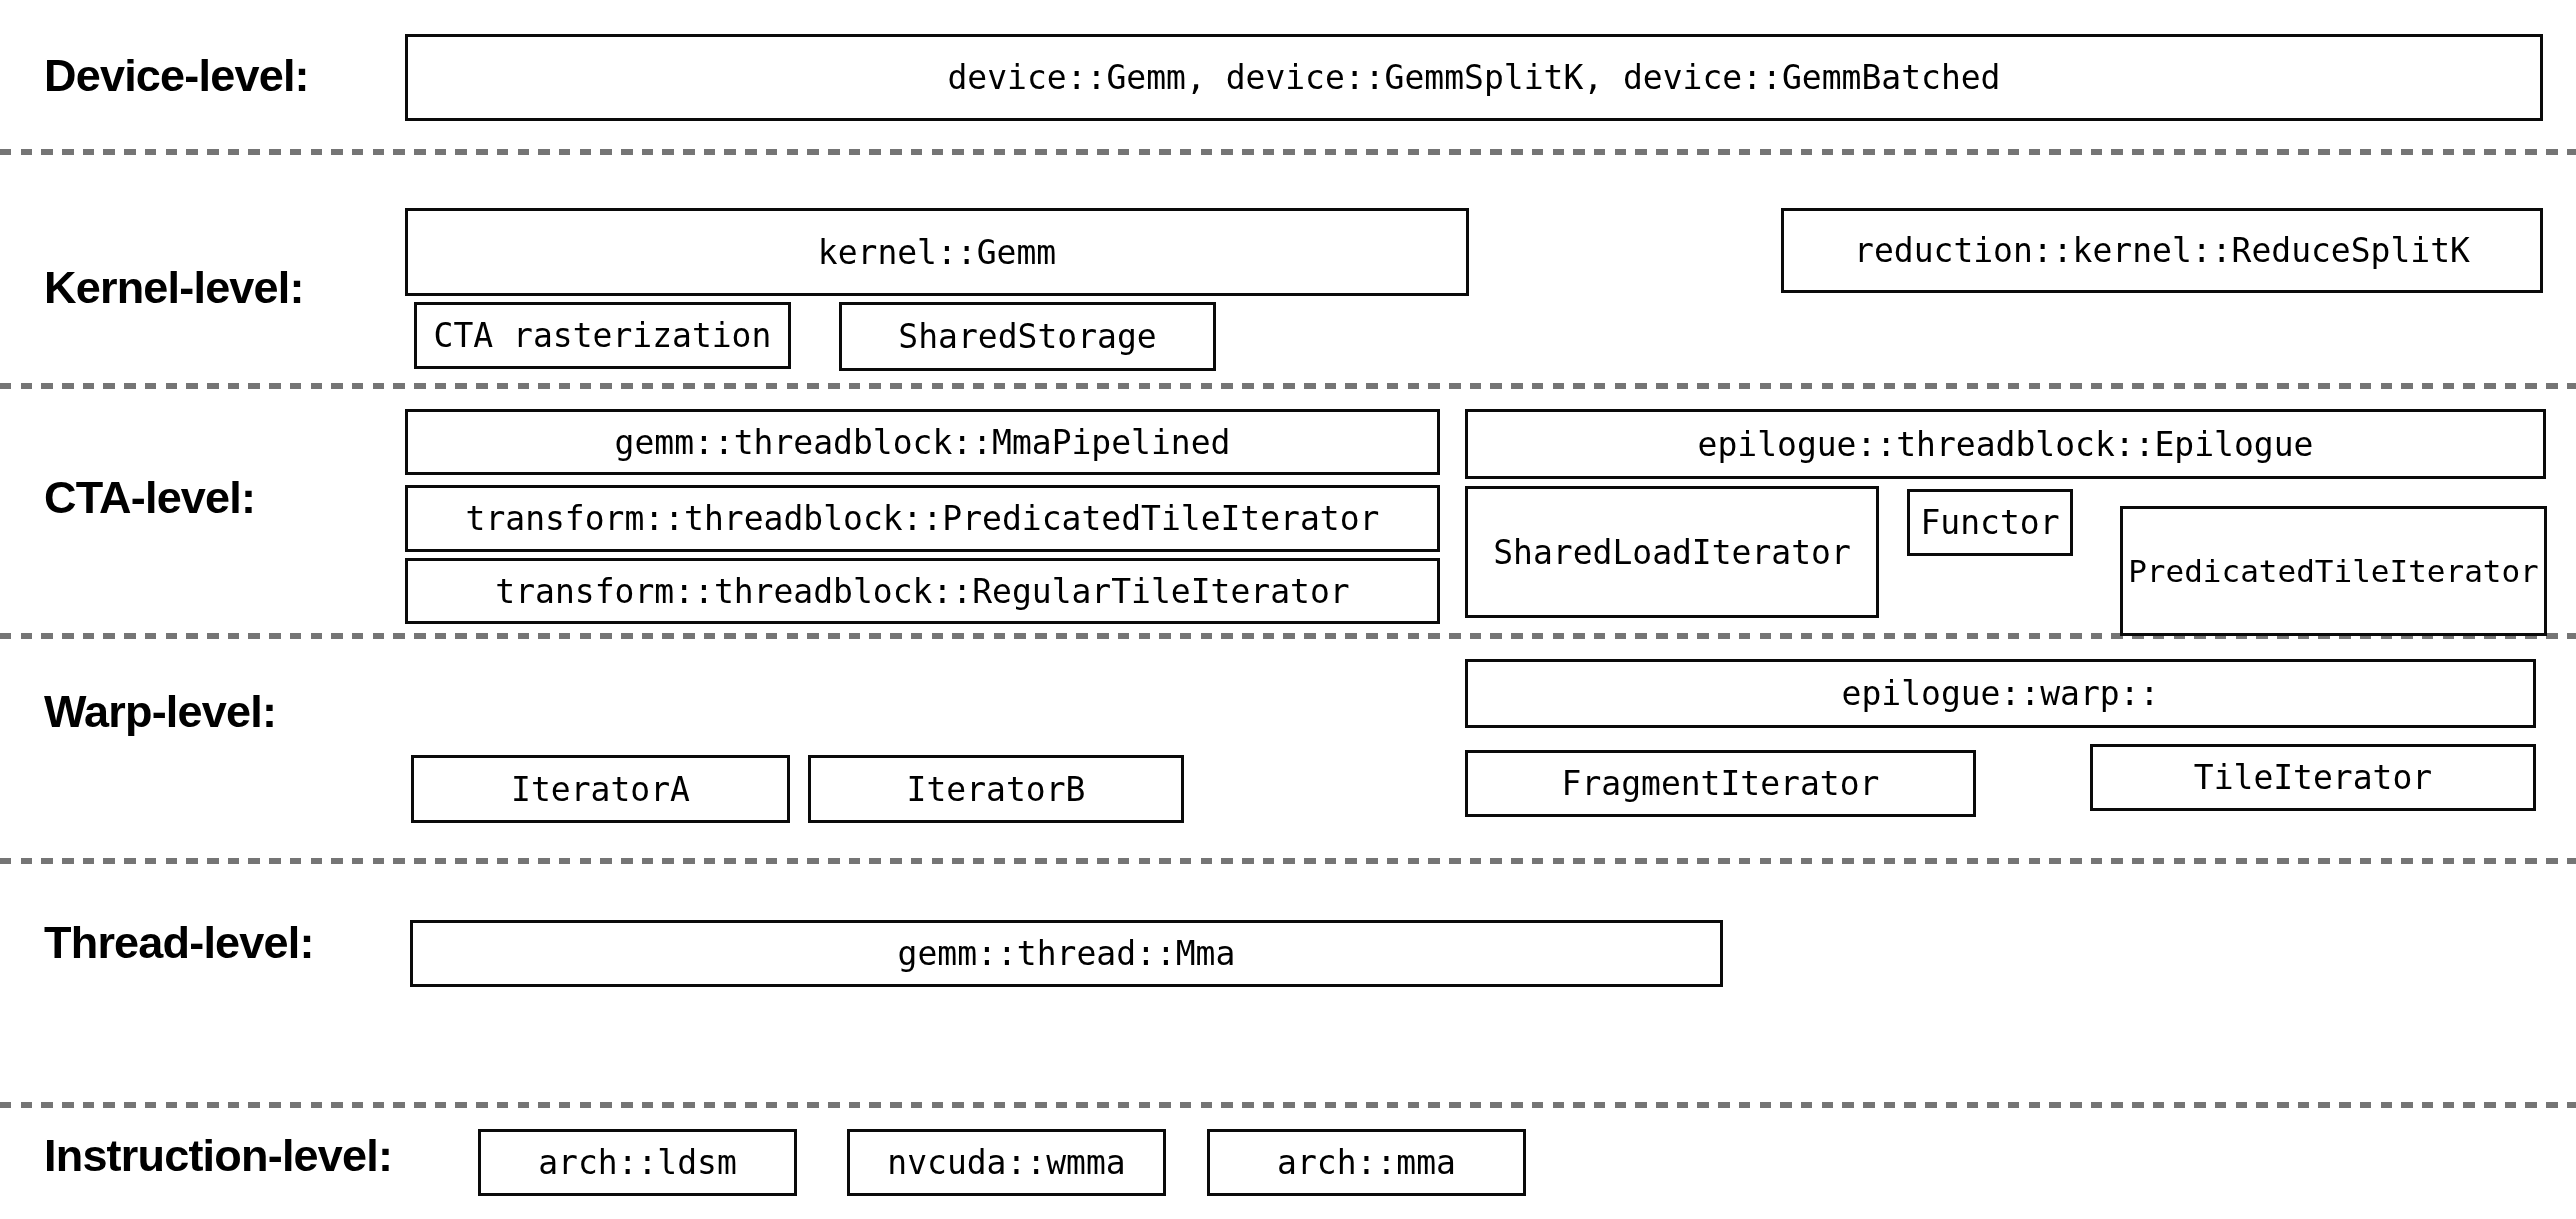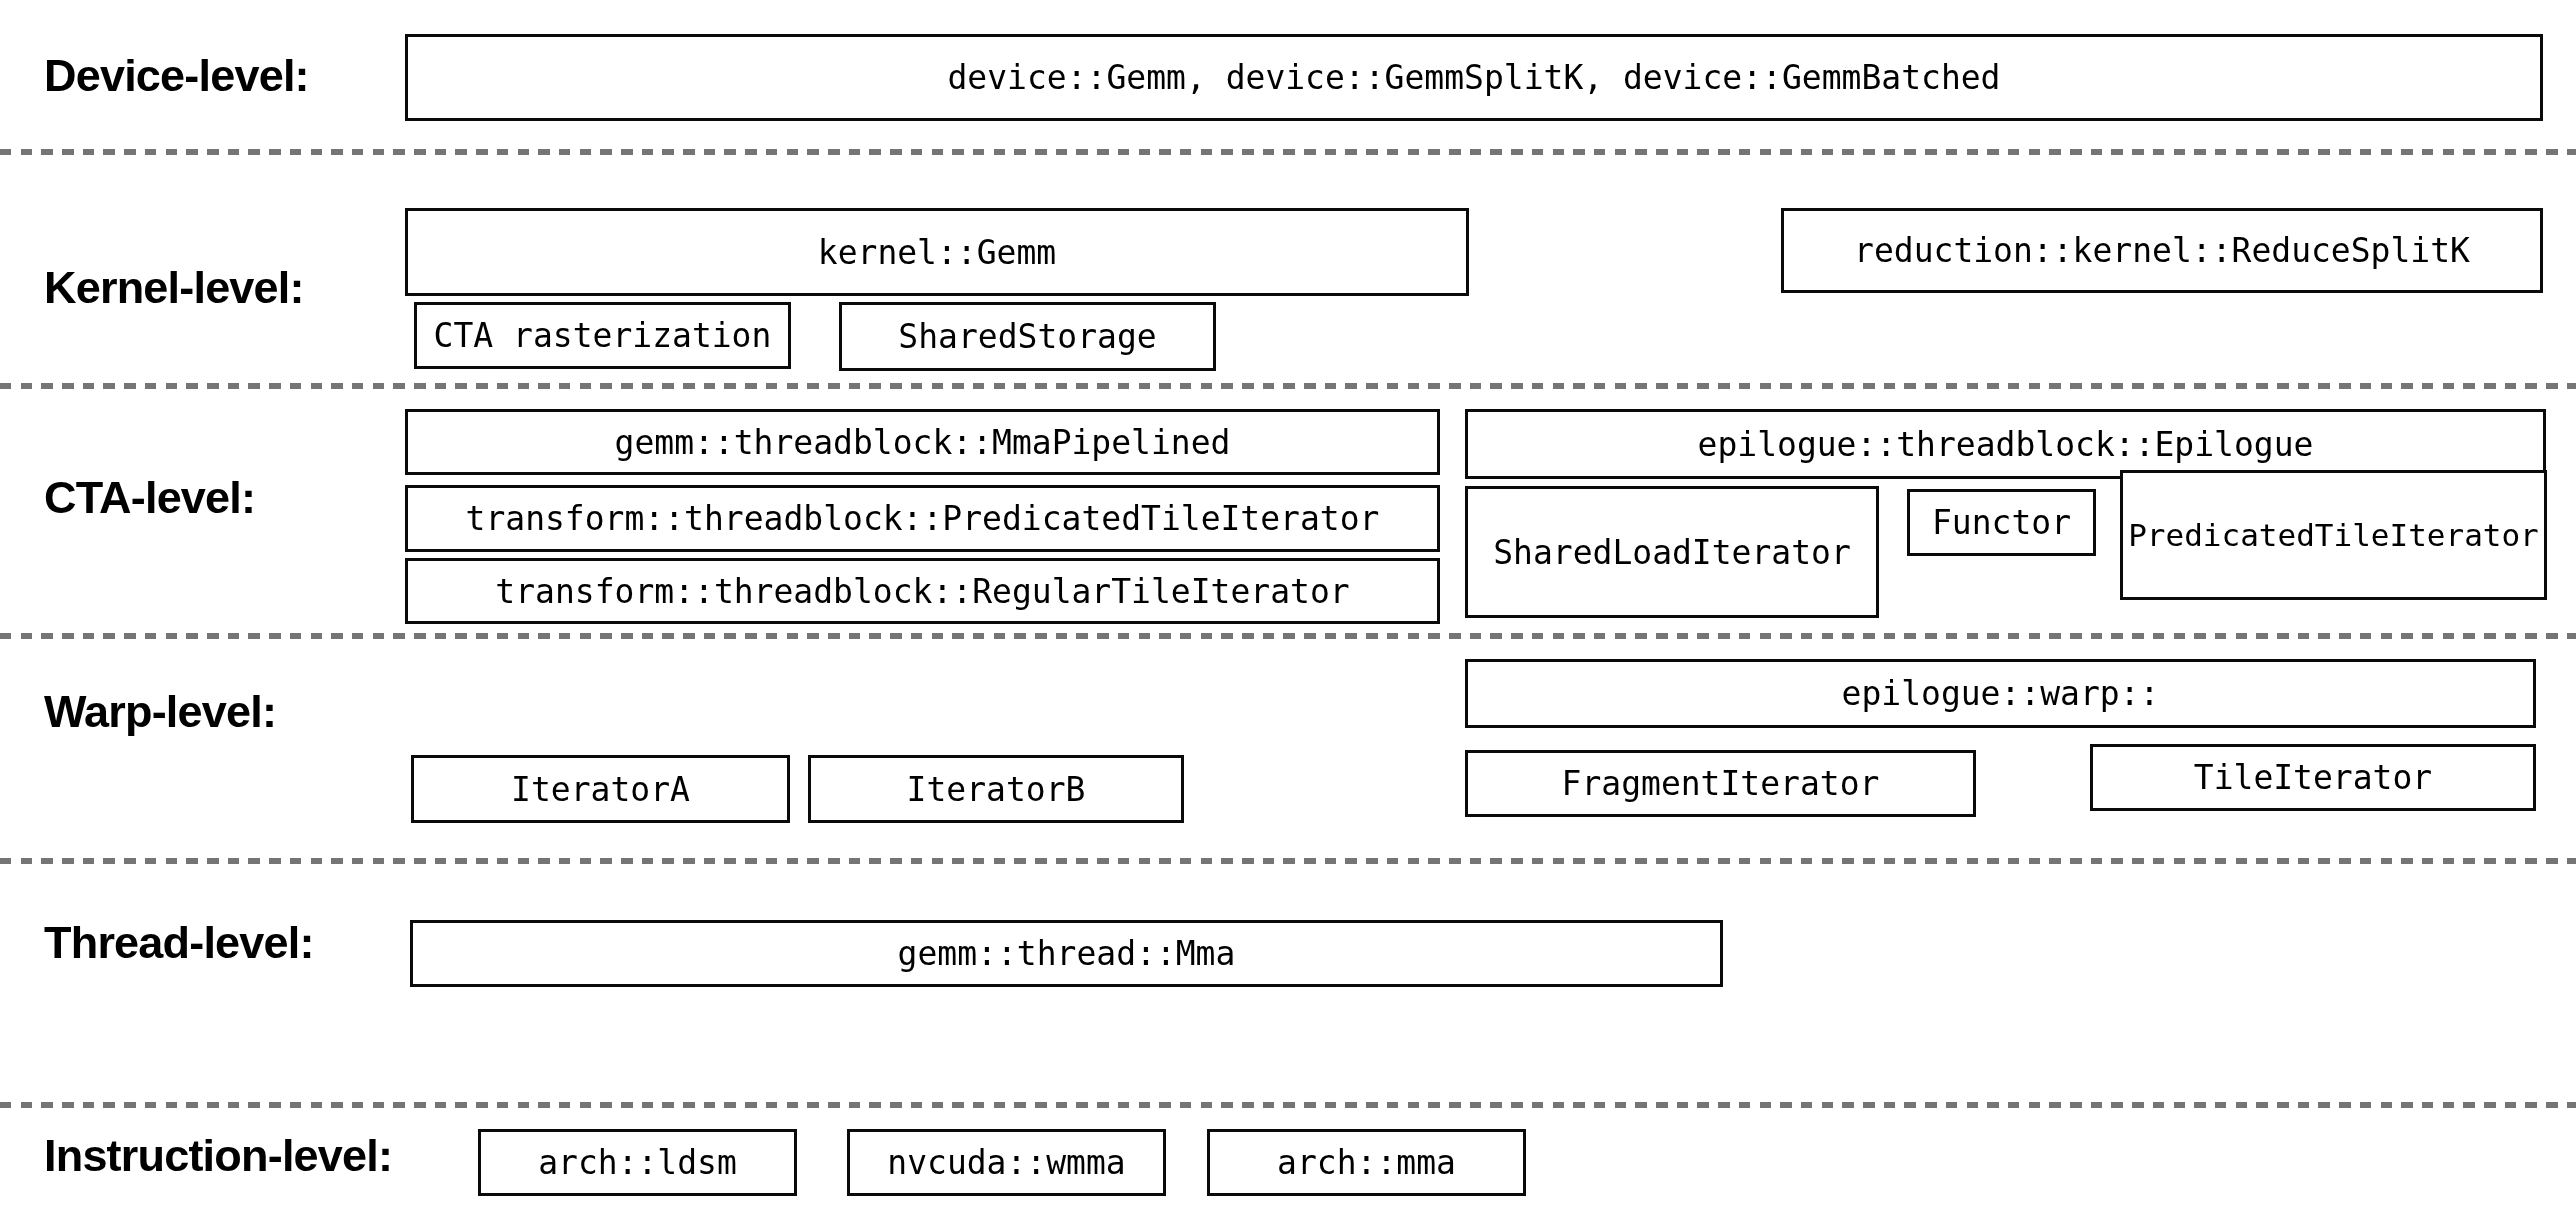--- a/index.html
+++ b/index.html
@@ -78,22 +78,22 @@
   <div class="box" style="left:405px; top:208px; width:1064px; height:88px">kernel::Gemm</div>
   <div class="box" style="left:1781px; top:208px; width:762px; height:85px">reduction::kernel::ReduceSplitK</div>
   <div class="box" style="left:414px; top:302px; width:377px; height:67px">CTA rasterization</div>
   <div class="box" style="left:839px; top:302px; width:377px; height:69px">SharedStorage</div>
 
   <div class="box" style="left:405px; top:409px; width:1035px; height:66px">gemm::threadblock::MmaPipelined</div>
   <div class="box" style="left:405px; top:558px; width:1035px; height:66px">transform::threadblock::RegularTileIterator</div>
   <div class="box" style="left:405px; top:485px; width:1035px; height:67px">transform::threadblock::PredicatedTileIterator</div>
   <div class="box" style="left:1465px; top:409px; width:1081px; height:70px">epilogue::threadblock::Epilogue</div>
   <div class="box" style="left:1465px; top:486px; width:414px; height:132px">SharedLoadIterator</div>
-  <div class="box" style="left:1907px; top:489px; width:189px; height:67px">Functor</div>
-  <div class="box tight" style="left:2120px; top:470px; width:427px; height:130px">PredicatedTileIterator</div>
+  <div class="box" style="left:1907px; top:489px; width:166px; height:67px">Functor</div>
+  <div class="box tight" style="left:2120px; top:506px; width:427px; height:130px">PredicatedTileIterator</div>
 
   <div class="box" style="left:1465px; top:659px; width:1071px; height:69px">epilogue::warp::</div>
   <div class="box" style="left:411px; top:755px; width:379px; height:68px">IteratorA</div>
   <div class="box" style="left:808px; top:755px; width:376px; height:68px">IteratorB</div>
   <div class="box" style="left:1465px; top:750px; width:511px; height:67px">FragmentIterator</div>
   <div class="box" style="left:2090px; top:744px; width:446px; height:67px">TileIterator</div>
 
   <div class="box" style="left:410px; top:920px; width:1313px; height:67px">gemm::thread::Mma</div>
 
   <div class="box" style="left:478px; top:1129px; width:319px; height:67px">arch::ldsm</div>

